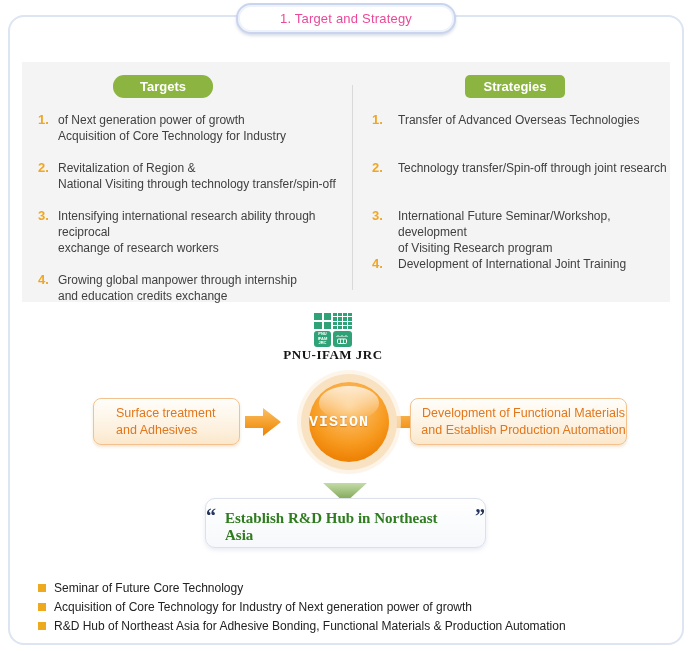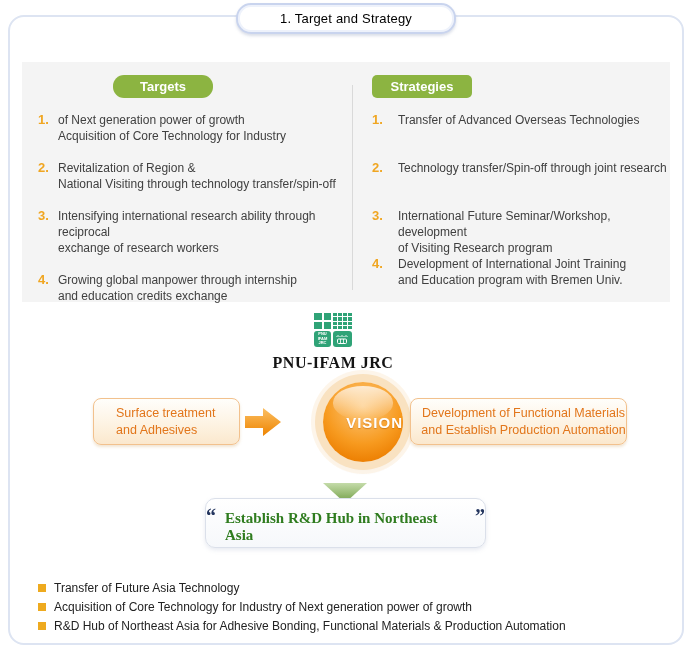--- a/index.html
+++ b/index.html
@@ -5,65 +5,65 @@
   html,body{margin:0;padding:0;background:#fff;}
   body{width:692px;height:651px;position:relative;font-family:"Liberation Sans",sans-serif;overflow:hidden;}
 
   .outer-frame{position:absolute;left:8px;top:15px;width:676px;height:630px;box-sizing:border-box;
     border:2px solid #dde4f2;border-radius:16px;background:#fff;}
 
   .title-badge{position:absolute;top:3px;left:50%;transform:translateX(-50%);width:216px;height:27px;
     background:#fff;border:2px solid #c9d4ee;border-radius:15px;z-index:3;
     box-shadow:0 2px 3px rgba(150,160,190,.35), inset 0 0 0 2px #eef2fb;
     display:flex;align-items:center;justify-content:center;
-    color:#000000;font-size:13px;letter-spacing:.2px;}
+    color:#ec4899;font-size:13px;letter-spacing:.2px;}
 
   .panel{position:absolute;left:22px;top:62px;width:648px;height:240px;background:#f4f4f4;display:flex;z-index:2;}
   .col{box-sizing:border-box;}
   .col-targets{width:330px;padding:13px 0 0 16px;}
   .col-divider{width:1px;background:#d9d9d9;margin:23px 0 12px 0;}
   .col-strategies{flex:1;padding:13px 0 0 19px;}
 
   .pill{height:23px;width:100px;background:#8cb441;border-radius:5px;color:#fff;
     font-size:13px;font-weight:bold;display:flex;align-items:center;justify-content:center;}
   .col-targets .pill{margin-left:75px;border-radius:11px;}
-  .col-strategies .pill{}
+  .col-strategies .pill{margin-left:93px;}
 
   .num-list{margin-top:14px;}
   .num-item{display:flex;font-size:12px;color:#404040;line-height:16px;}
   .col-targets .num-item{margin-bottom:16px;}
   .col-strategies .num-item{min-height:48px;}
   .num{width:20px;font-weight:bold;color:#f0a622;flex:none;font-size:13px;}
   .col-strategies .num{width:26px;}
 
   .logo-block{position:absolute;top:313px;left:0;right:0;display:flex;flex-direction:column;align-items:center;
     transform:translateX(-13px);z-index:2;}
   .logo{width:38px;height:34px;display:grid;grid-template-columns:17px 19px;grid-template-rows:16px 16px;gap:2px;}
   .lg-big{display:grid;grid-template-columns:1fr 1fr;grid-template-rows:1fr 1fr;gap:2px;}
   .lg-big span{background:#2fa377;}
   .lg-small{display:grid;grid-template-columns:repeat(4,1fr);grid-template-rows:repeat(4,1fr);gap:1px;}
   .lg-small span{background:#2fa377;}
   .lg-box{background:#2fa377;border-radius:3px;color:#fff;display:flex;align-items:center;justify-content:center;}
   .lg-txt{flex-direction:column;font-size:4px;line-height:4.5px;font-weight:bold;letter-spacing:0;}
-  .logo-label{margin-top:7px;font-family:"Liberation Serif",serif;font-weight:bold;font-size:16px;color:#141414;letter-spacing:.5px;}
+  .logo-label{font-family:"Liberation Serif",serif;font-weight:bold;font-size:13px;color:#141414;letter-spacing:.5px;}
 
   .obox{position:absolute;box-sizing:border-box;border:1px solid #f2c18d;border-radius:8px;
     background:linear-gradient(#fffefb,#fdf3e3 55%,#fbe8cd);color:#e2761b;font-size:12.5px;line-height:17px;
     box-shadow:0 2px 3px rgba(200,150,80,.25);z-index:2;}
   .obox-left{left:93px;top:398px;width:147px;height:47px;padding:6px 4px 0 22px;}
   .obox-right{left:410px;top:398px;width:217px;height:47px;padding:6px 0 0 10px;text-align:center;}
 
   .flow-arrow{position:absolute;width:36px;height:32px;z-index:1;}
   .flow-arrow-right{left:245px;top:406px;}
   .flow-arrow-left{left:377px;top:406px;}
 
-  .vision-circle{position:absolute;left:323px;top:382px;width:80px;height:80px;border-radius:50%;z-index:2;
+  .vision-circle{position:absolute;left:309px;top:382px;width:80px;height:80px;border-radius:50%;z-index:2;
     background:radial-gradient(circle at 50% 30%,#fdc97e,#f79a1f 55%,#ee8306 78%,#e87a00);
     box-shadow:0 0 0 8px #f9e2c1,0 0 0 12px rgba(252,240,222,.65),0 5px 10px rgba(0,0,0,.12);
-    display:flex;align-items:center;justify-content:flex-end;}
+    display:flex;align-items:center;justify-content:flex-start;font-family:Liberation Mono, monospace;}
   .vision-circle::before{content:"";position:absolute;left:12%;top:5%;width:76%;height:42%;border-radius:50%;
     background:linear-gradient(rgba(255,255,255,.75),rgba(255,255,255,0));}
   .vision-label{position:relative;color:#fff;font-weight:bold;font-size:15px;letter-spacing:1px;
     text-shadow:0 1px 1px rgba(180,90,0,.5);}
 
   .down-triangle{position:absolute;left:323px;top:483px;z-index:1;}
 
   .quote-box{position:absolute;left:205px;top:498px;width:281px;height:50px;box-sizing:border-box;z-index:2;
     border:1px solid #dbe0ea;border-radius:10px;background:linear-gradient(#ffffff,#f6f8fb);
     box-shadow:0 2px 4px rgba(160,170,200,.25);}
@@ -146,21 +146,20 @@
         <span class="num">3.</span>
         <span>
           <div>International Future Seminar/Workshop, development</div>
             <div>of Visiting Research program</div>
         </span>
       </div>
       <div class="num-item">
         <span class="num">4.</span>
         <span>
           <div>Development of International Joint Training</div>
-            <div>and Education program with Bremen Univ.</div>
         </span>
       </div>
     </div>
   </div>
 </div>
 
 <div class="logo-block">
   <div class="logo">
     <div class="lg-big">
         <span></span>
@@ -251,21 +250,21 @@
   <div class="quote-inner">
     <span class="qmark">“</span>
     <span class="qtext">Establish R&amp;D Hub in Northeast Asia</span>
     <span class="qmark">”</span>
   </div>
 </div>
 
 <div class="footer">
   <div class="frow">
     <span class="fsq"></span>
-    <span>Transfer of Future Asia Technology</span>
+    <span>Seminar of Future Core Technology</span>
   </div>
   <div class="frow">
     <span class="fsq"></span>
     <span>Acquisition of Core Technology for Industry of Next generation power of growth</span>
   </div>
   <div class="frow">
     <span class="fsq"></span>
     <span>R&amp;D Hub of Northeast Asia for Adhesive Bonding, Functional Materials &amp; Production Automation</span>
   </div>
 </div>

